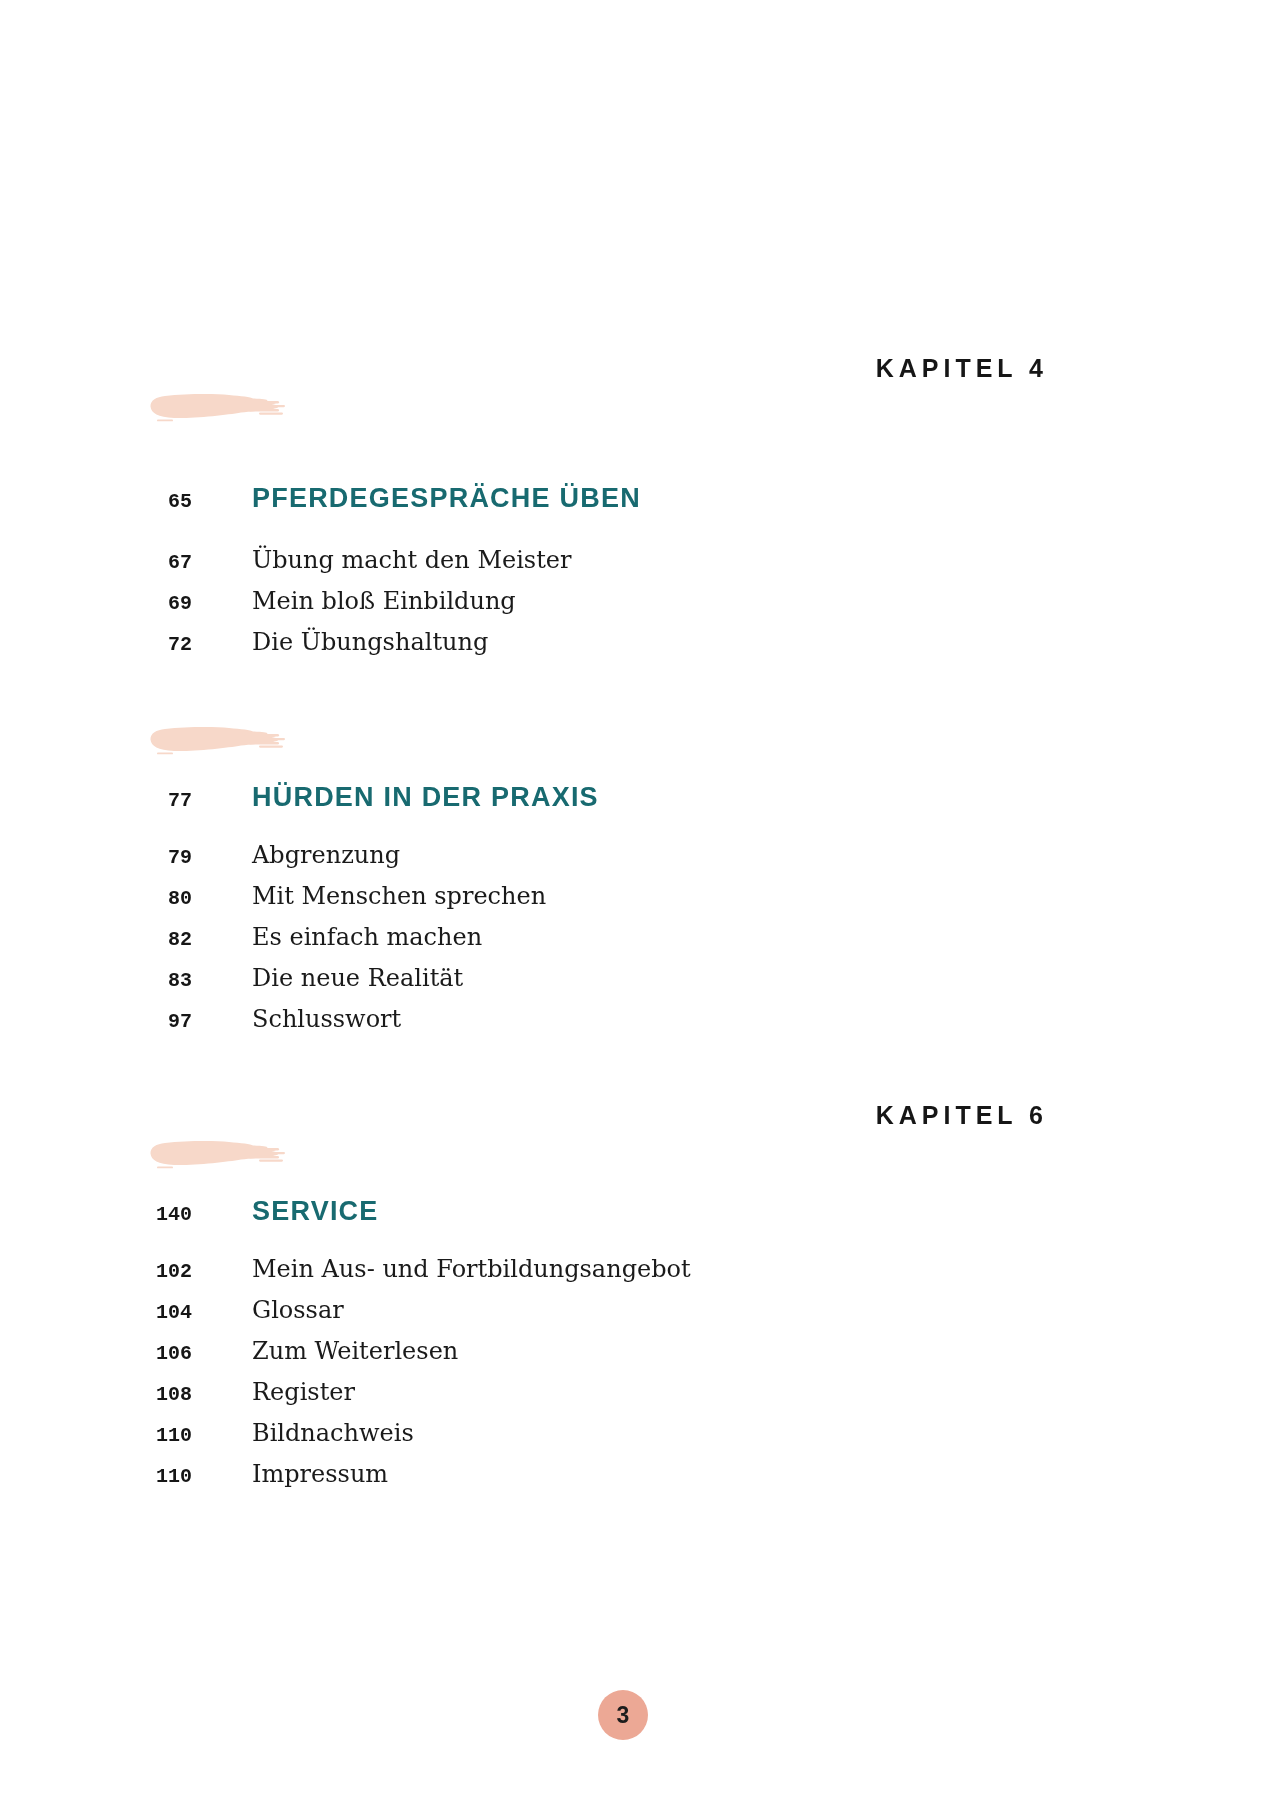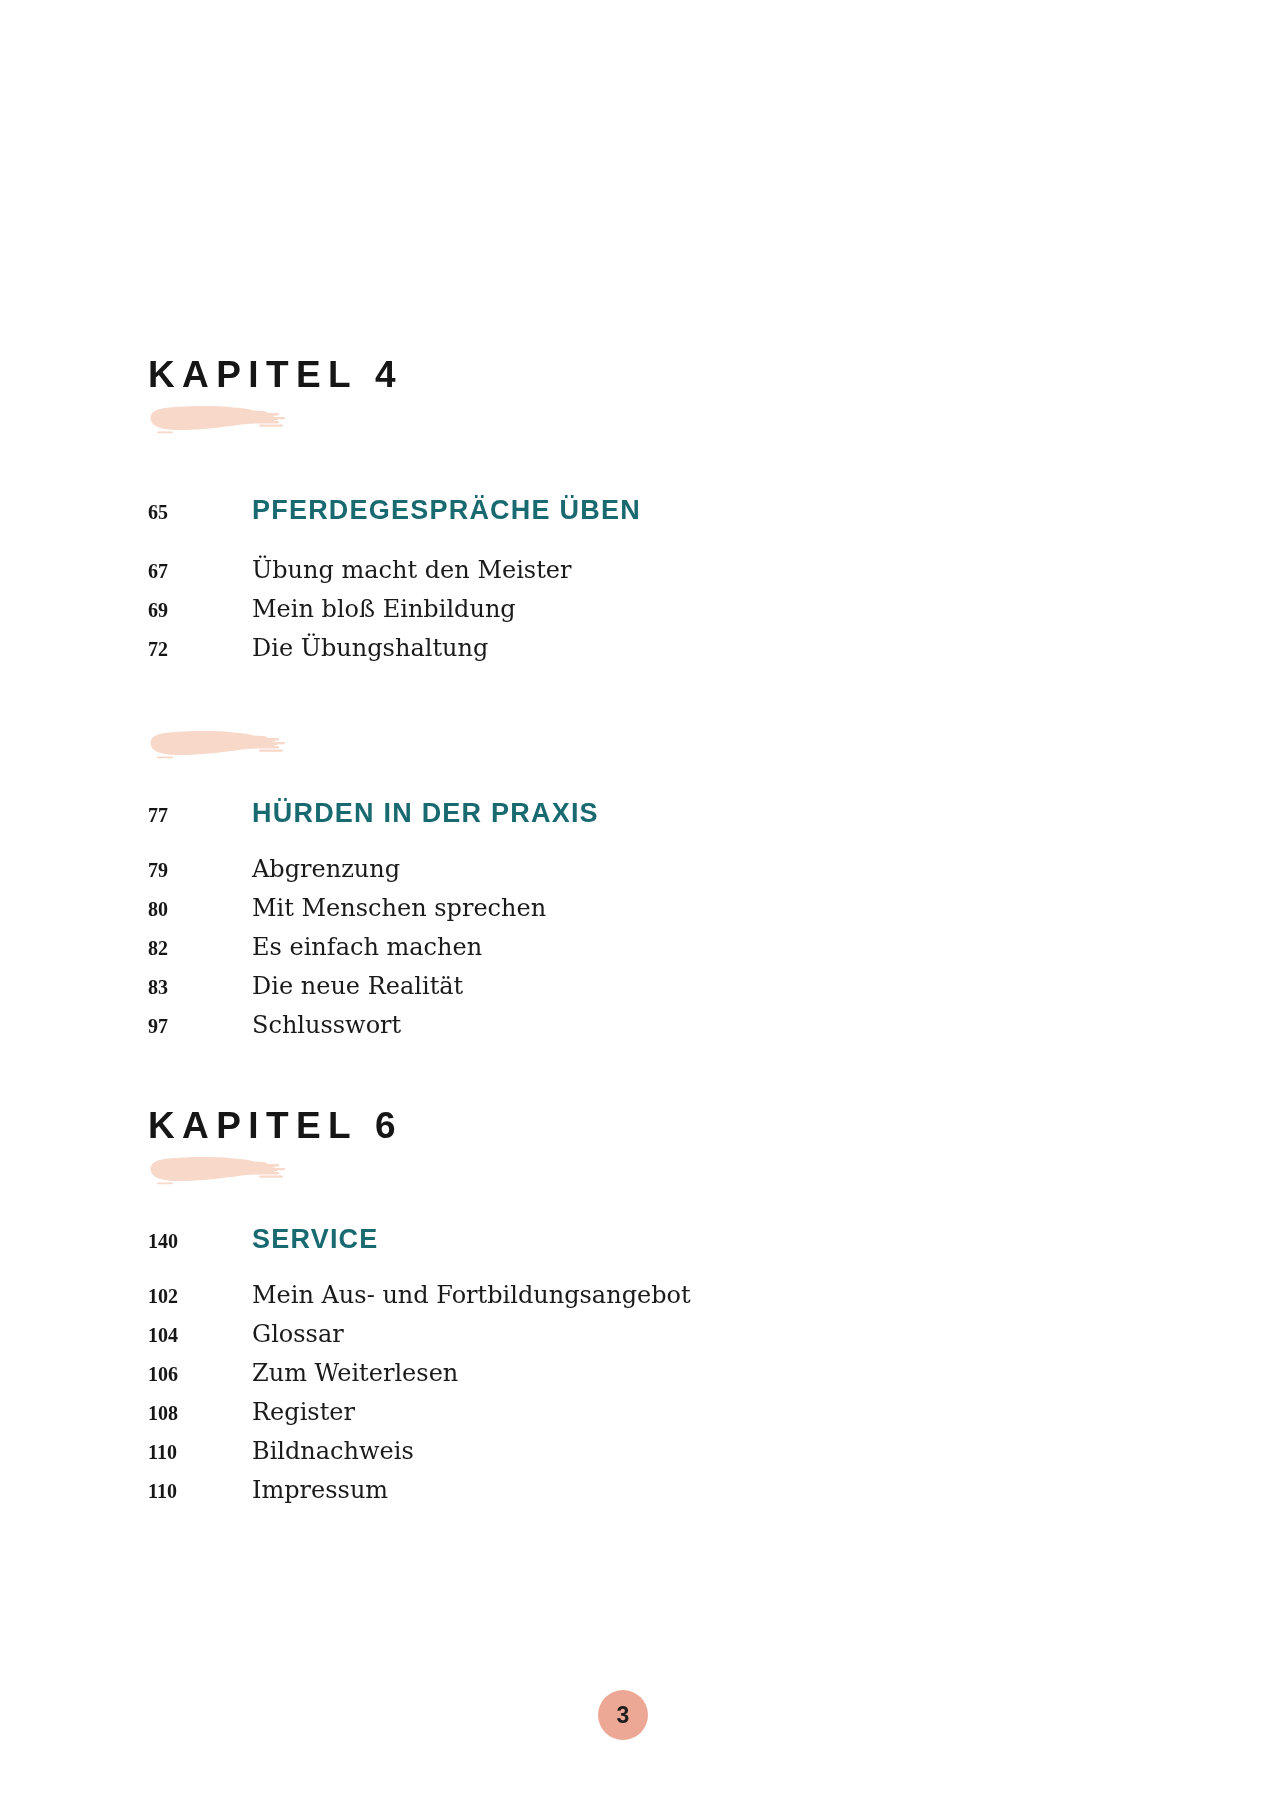--- a/index.html
+++ b/index.html
@@ -23,43 +23,45 @@
     height: 1808px;
   }
   .content {
     padding-top: 356px;
     margin-left: 148px;
     width: 900px;
   }
   .chapter-heading {
     font-family: "Liberation Sans", sans-serif;
     font-weight: 700;
-    font-size: 37px;
+    font-size: 25px;
     line-height: 1;
     letter-spacing: 0.20em;
     color: var(--ink);
+    text-align: right;
   }
   .brush {
     display: block;
     margin-top: 12px;
     margin-left: 1px;
   }
   .chapter + .chapter { margin-top: 62px; }
 
-  .toc { margin-top: 34px; }
+  .toc { margin-top: 22px; }
   .chapter-first .toc { margin-top: 56px; }
 
   .toc-row {
     display: flex;
     align-items: baseline;
     line-height: 38px;
   }
   .toc-num {
     width: 44px;
-    font-family: Liberation Serif, serif;
+    text-align: right;
+    font-family: Liberation Mono, monospace;
     font-weight: 700;
     font-size: 20px;
     color: var(--ink);
     flex: 0 0 44px;
   }
   .toc-title {
     margin-left: 60px;
     font-family: "DejaVu Serif", serif;
     font-size: 24px;
     color: #1a1a1a;

